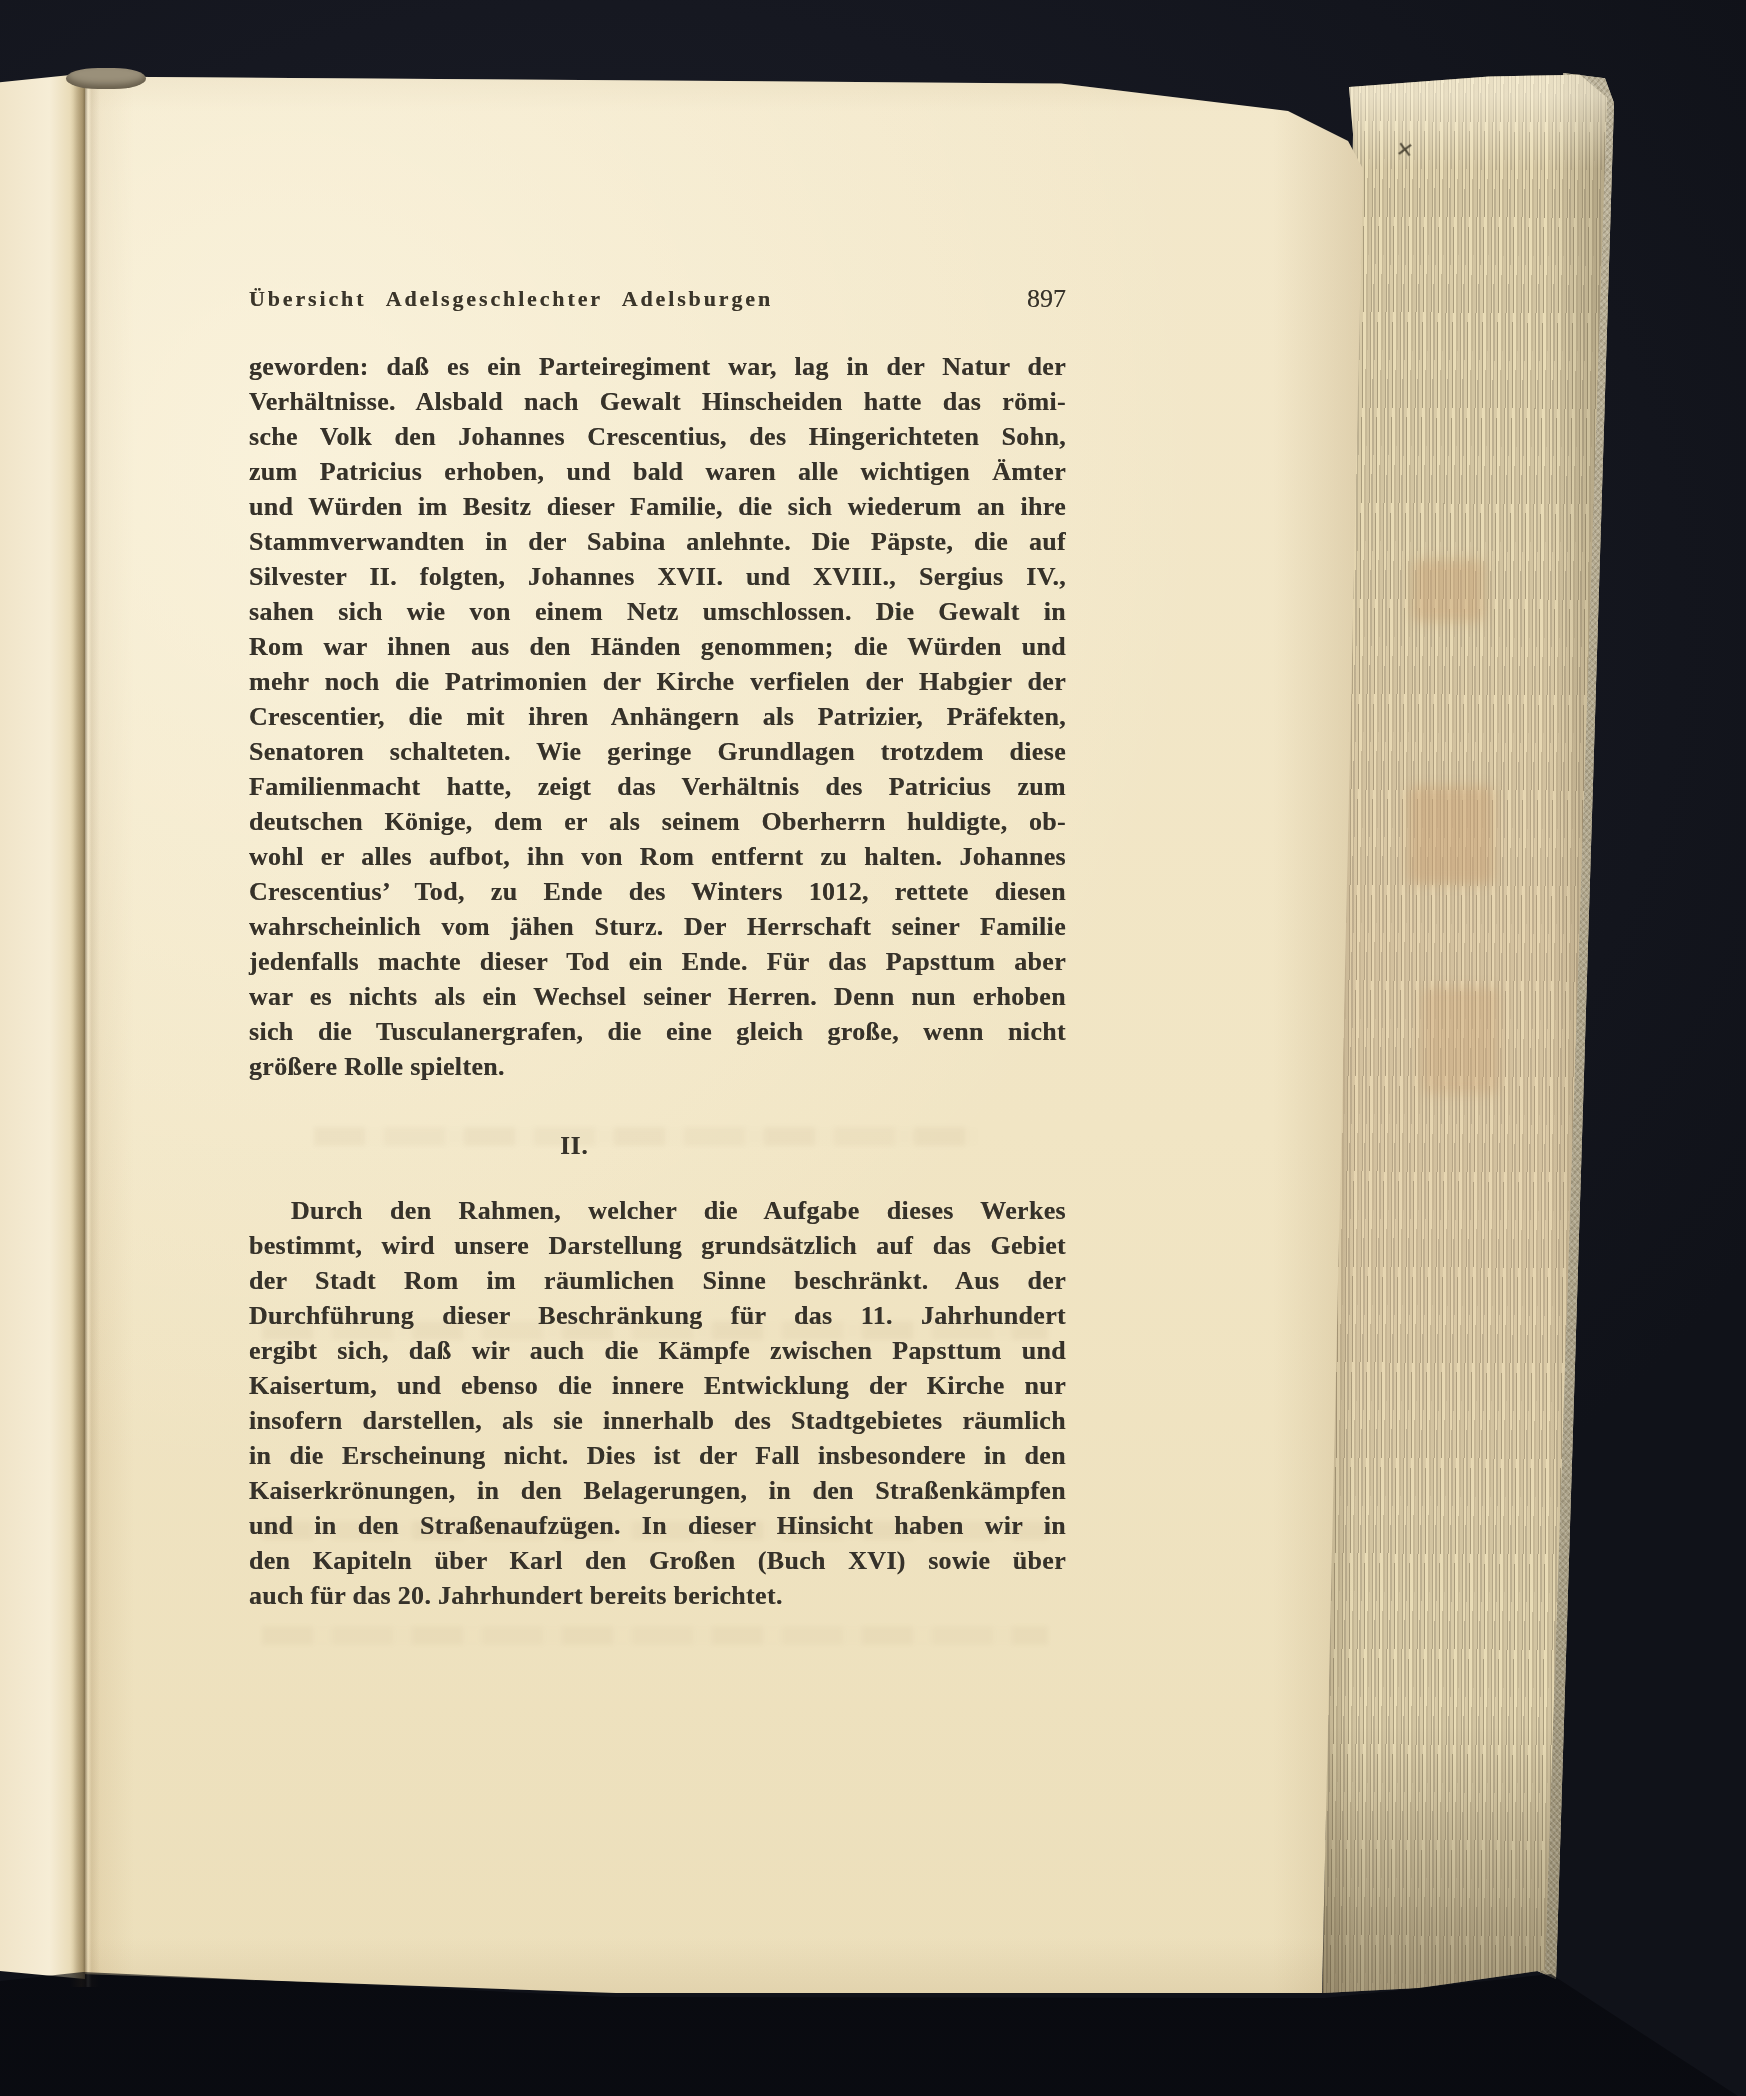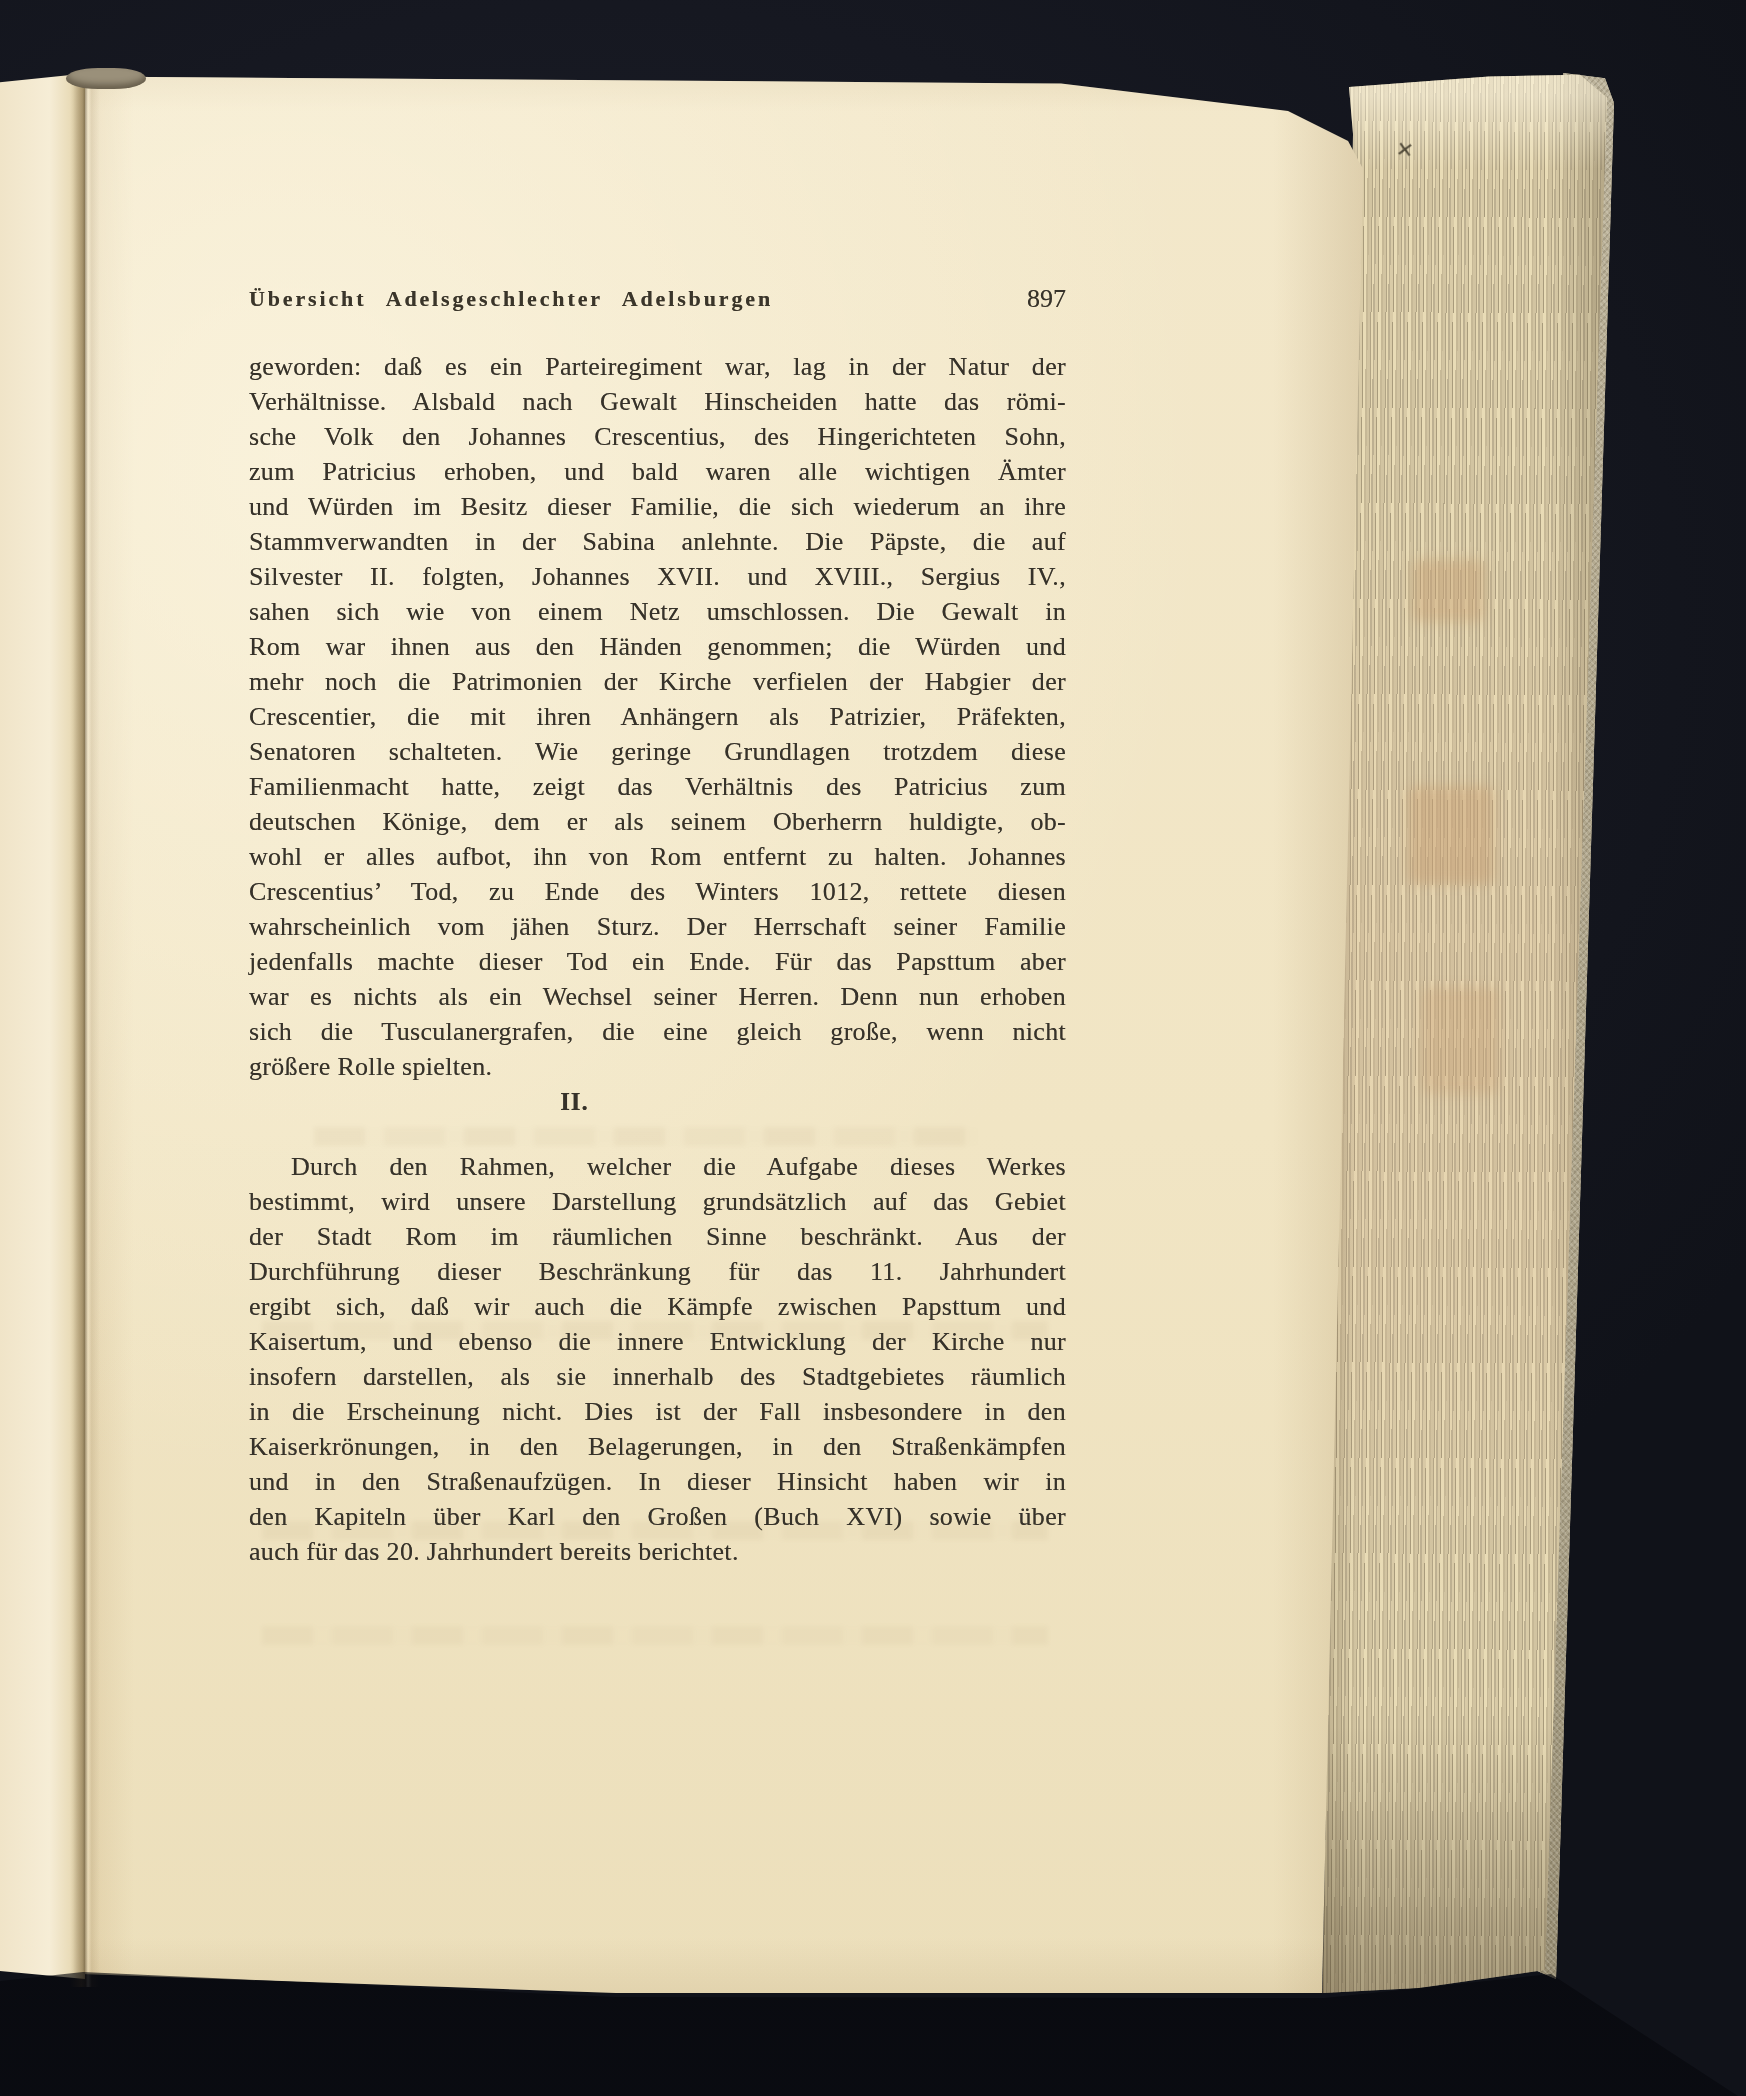--- a/index.html
+++ b/index.html
@@ -107,33 +107,33 @@
     text-shadow: 0 0 0.5px rgba(52,46,34,.55);
   }
   .running-head { position:relative; height:35px; line-height:35px; }
   .rh-title {
     display:block; text-align:left;
     font-size:22px; font-weight:700; letter-spacing:.13em; word-spacing:.55em;
     color:#3a352a;
   }
   .rh-num { position:absolute; right:0; top:0; font-size:26px; font-weight:400; }
 
-  .para { margin:0; }
+  .para { margin:0;font-weight:bold; }
   .para1 { margin-top:33px; }
   .line {
     height:35px; line-height:35px; font-size:26px;
     letter-spacing:.012em;
     text-align:justify; text-align-last:justify;
     white-space:normal; overflow:visible;
   }
   .line.last { text-align:left; text-align-last:left; }
   .para2 .line:first-child { text-indent:42px; }
 
   .sec-head {
-    height:35px; line-height:35px;
+    margin-top:44px; height:35px; line-height:35px;
     text-align:center; transform:translateX(-83px);
     font-size:25px; font-weight:700; letter-spacing:.04em;
   }
   .para2 { margin-top:30px; }
 
   
   .bottom-shadow {
     position:absolute; inset:0; pointer-events:none;
     background: linear-gradient(180deg, rgba(3,4,8,.88) 0%, rgba(6,7,12,.62) 100%);
     clip-path: polygon(0 1981px, 83px 1972px, 616px 1997px, 1324px 1998px,

